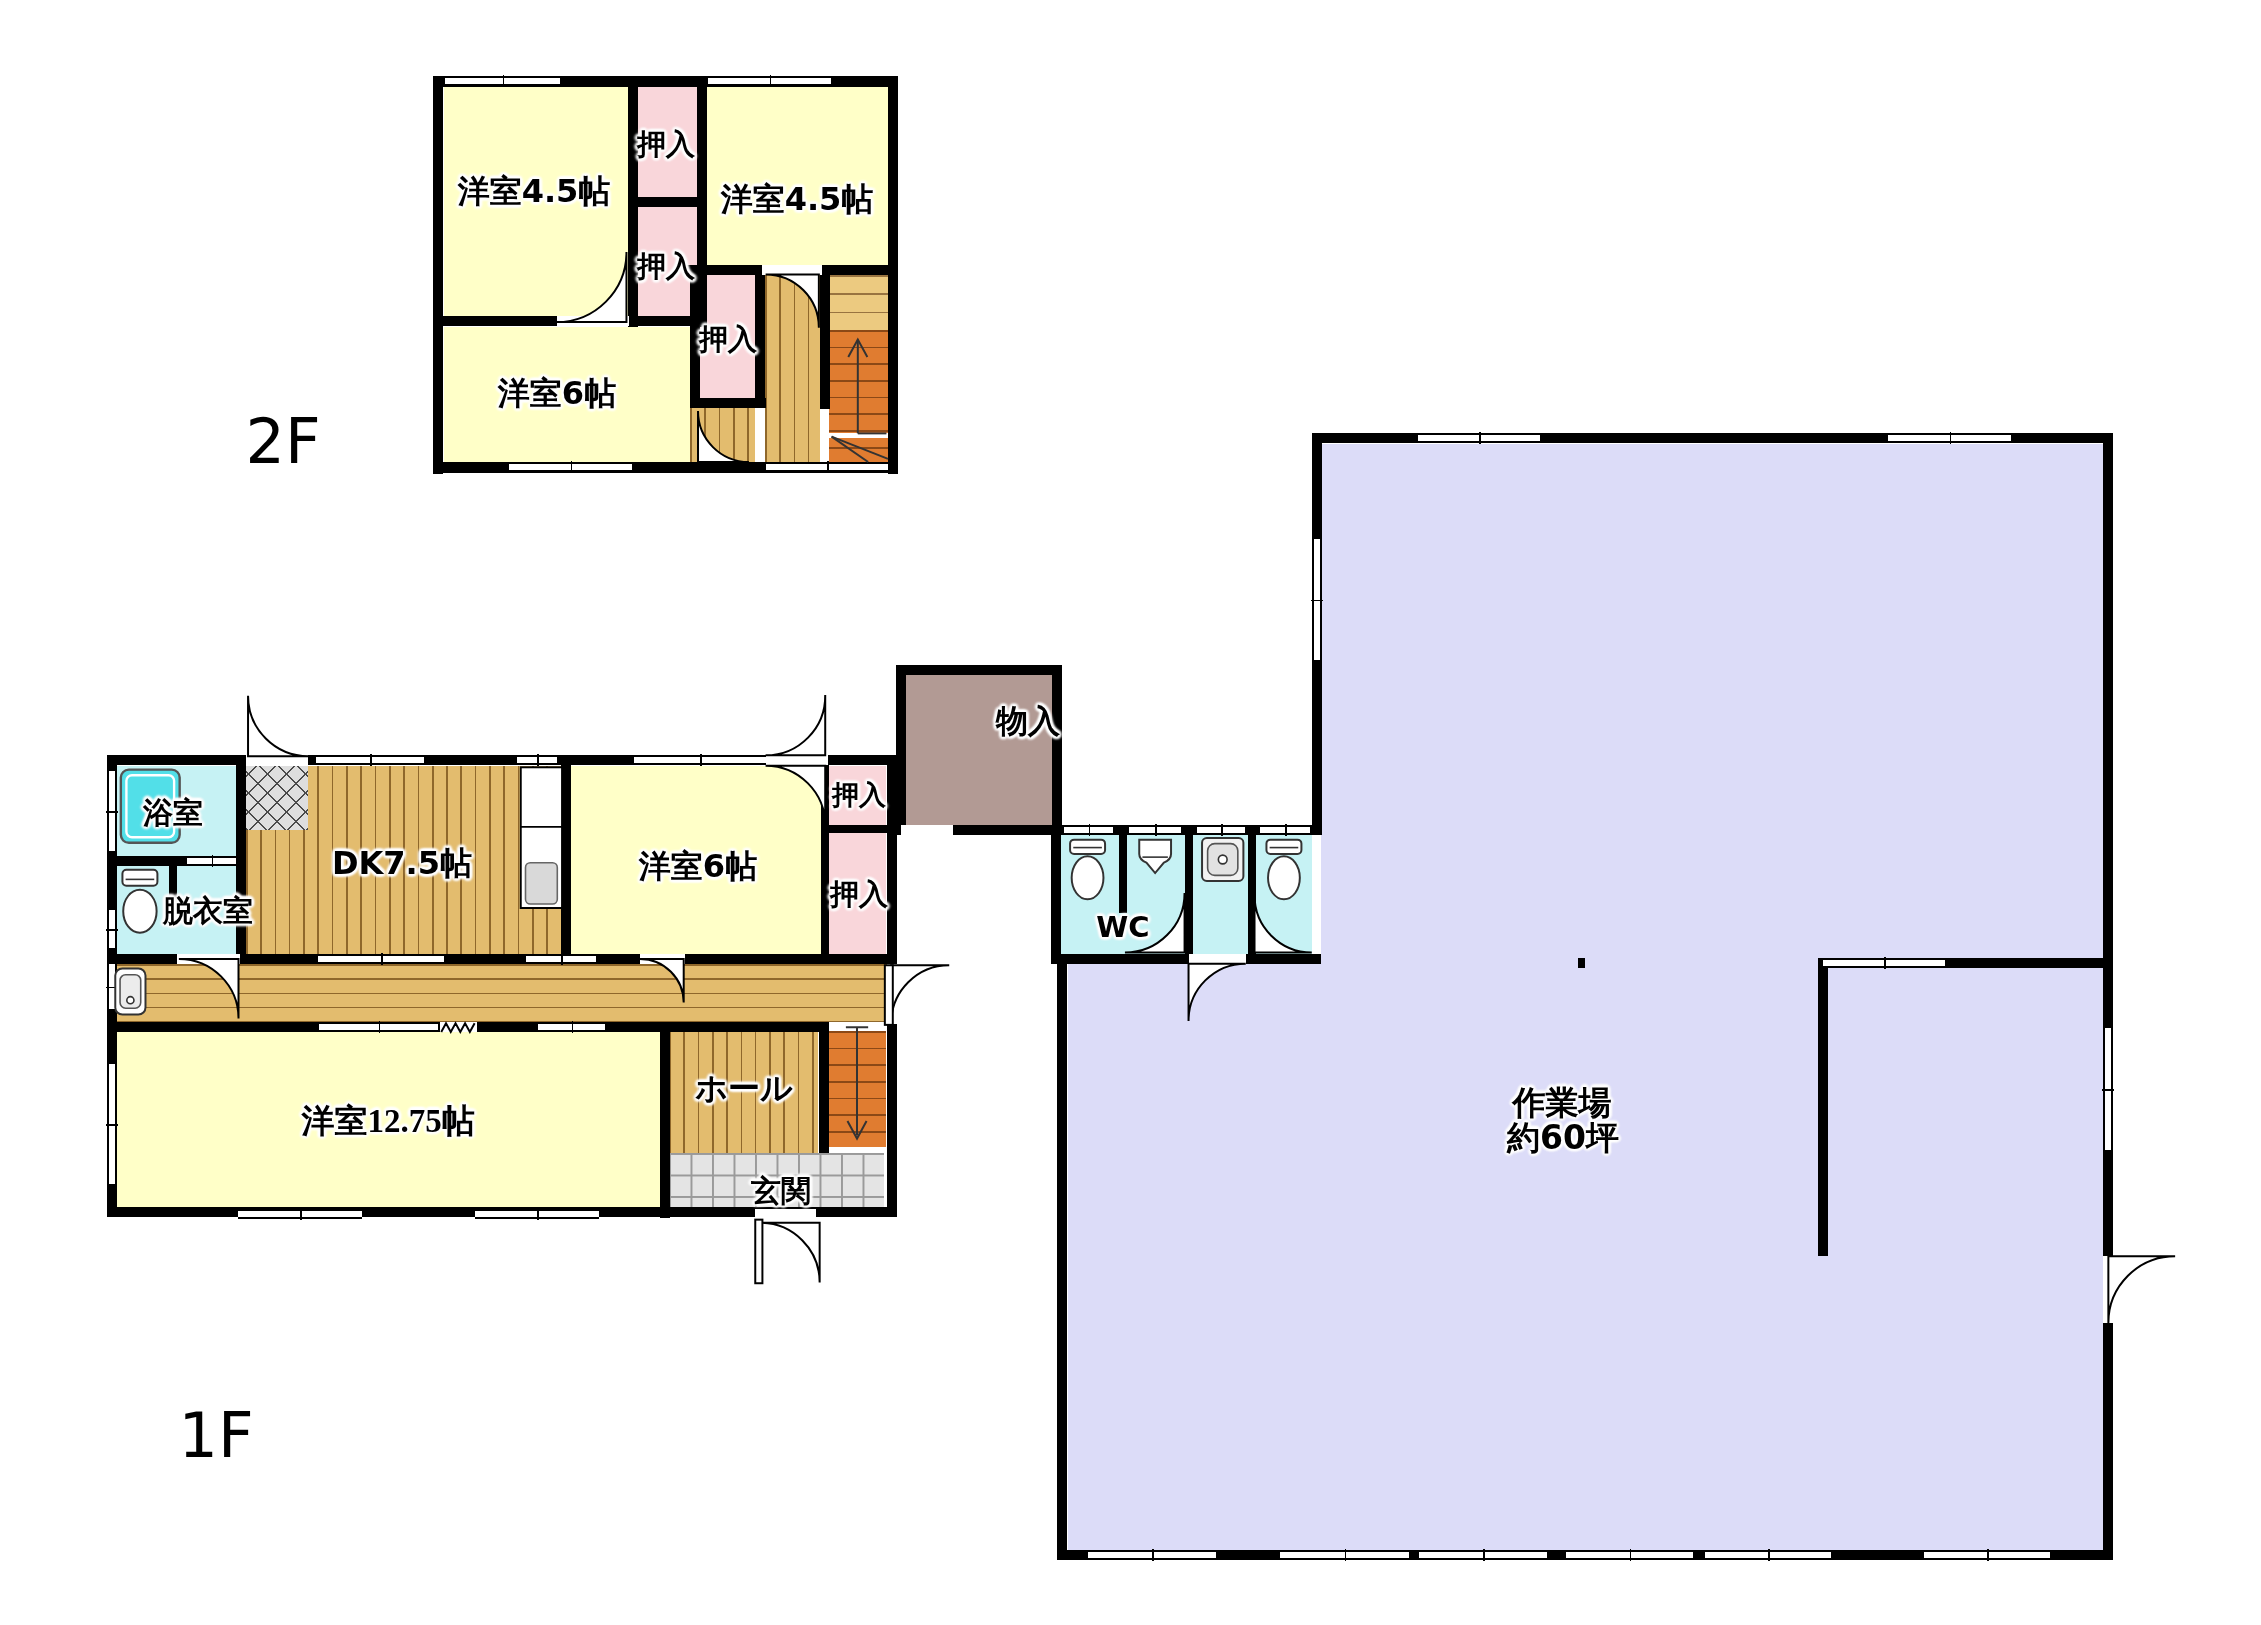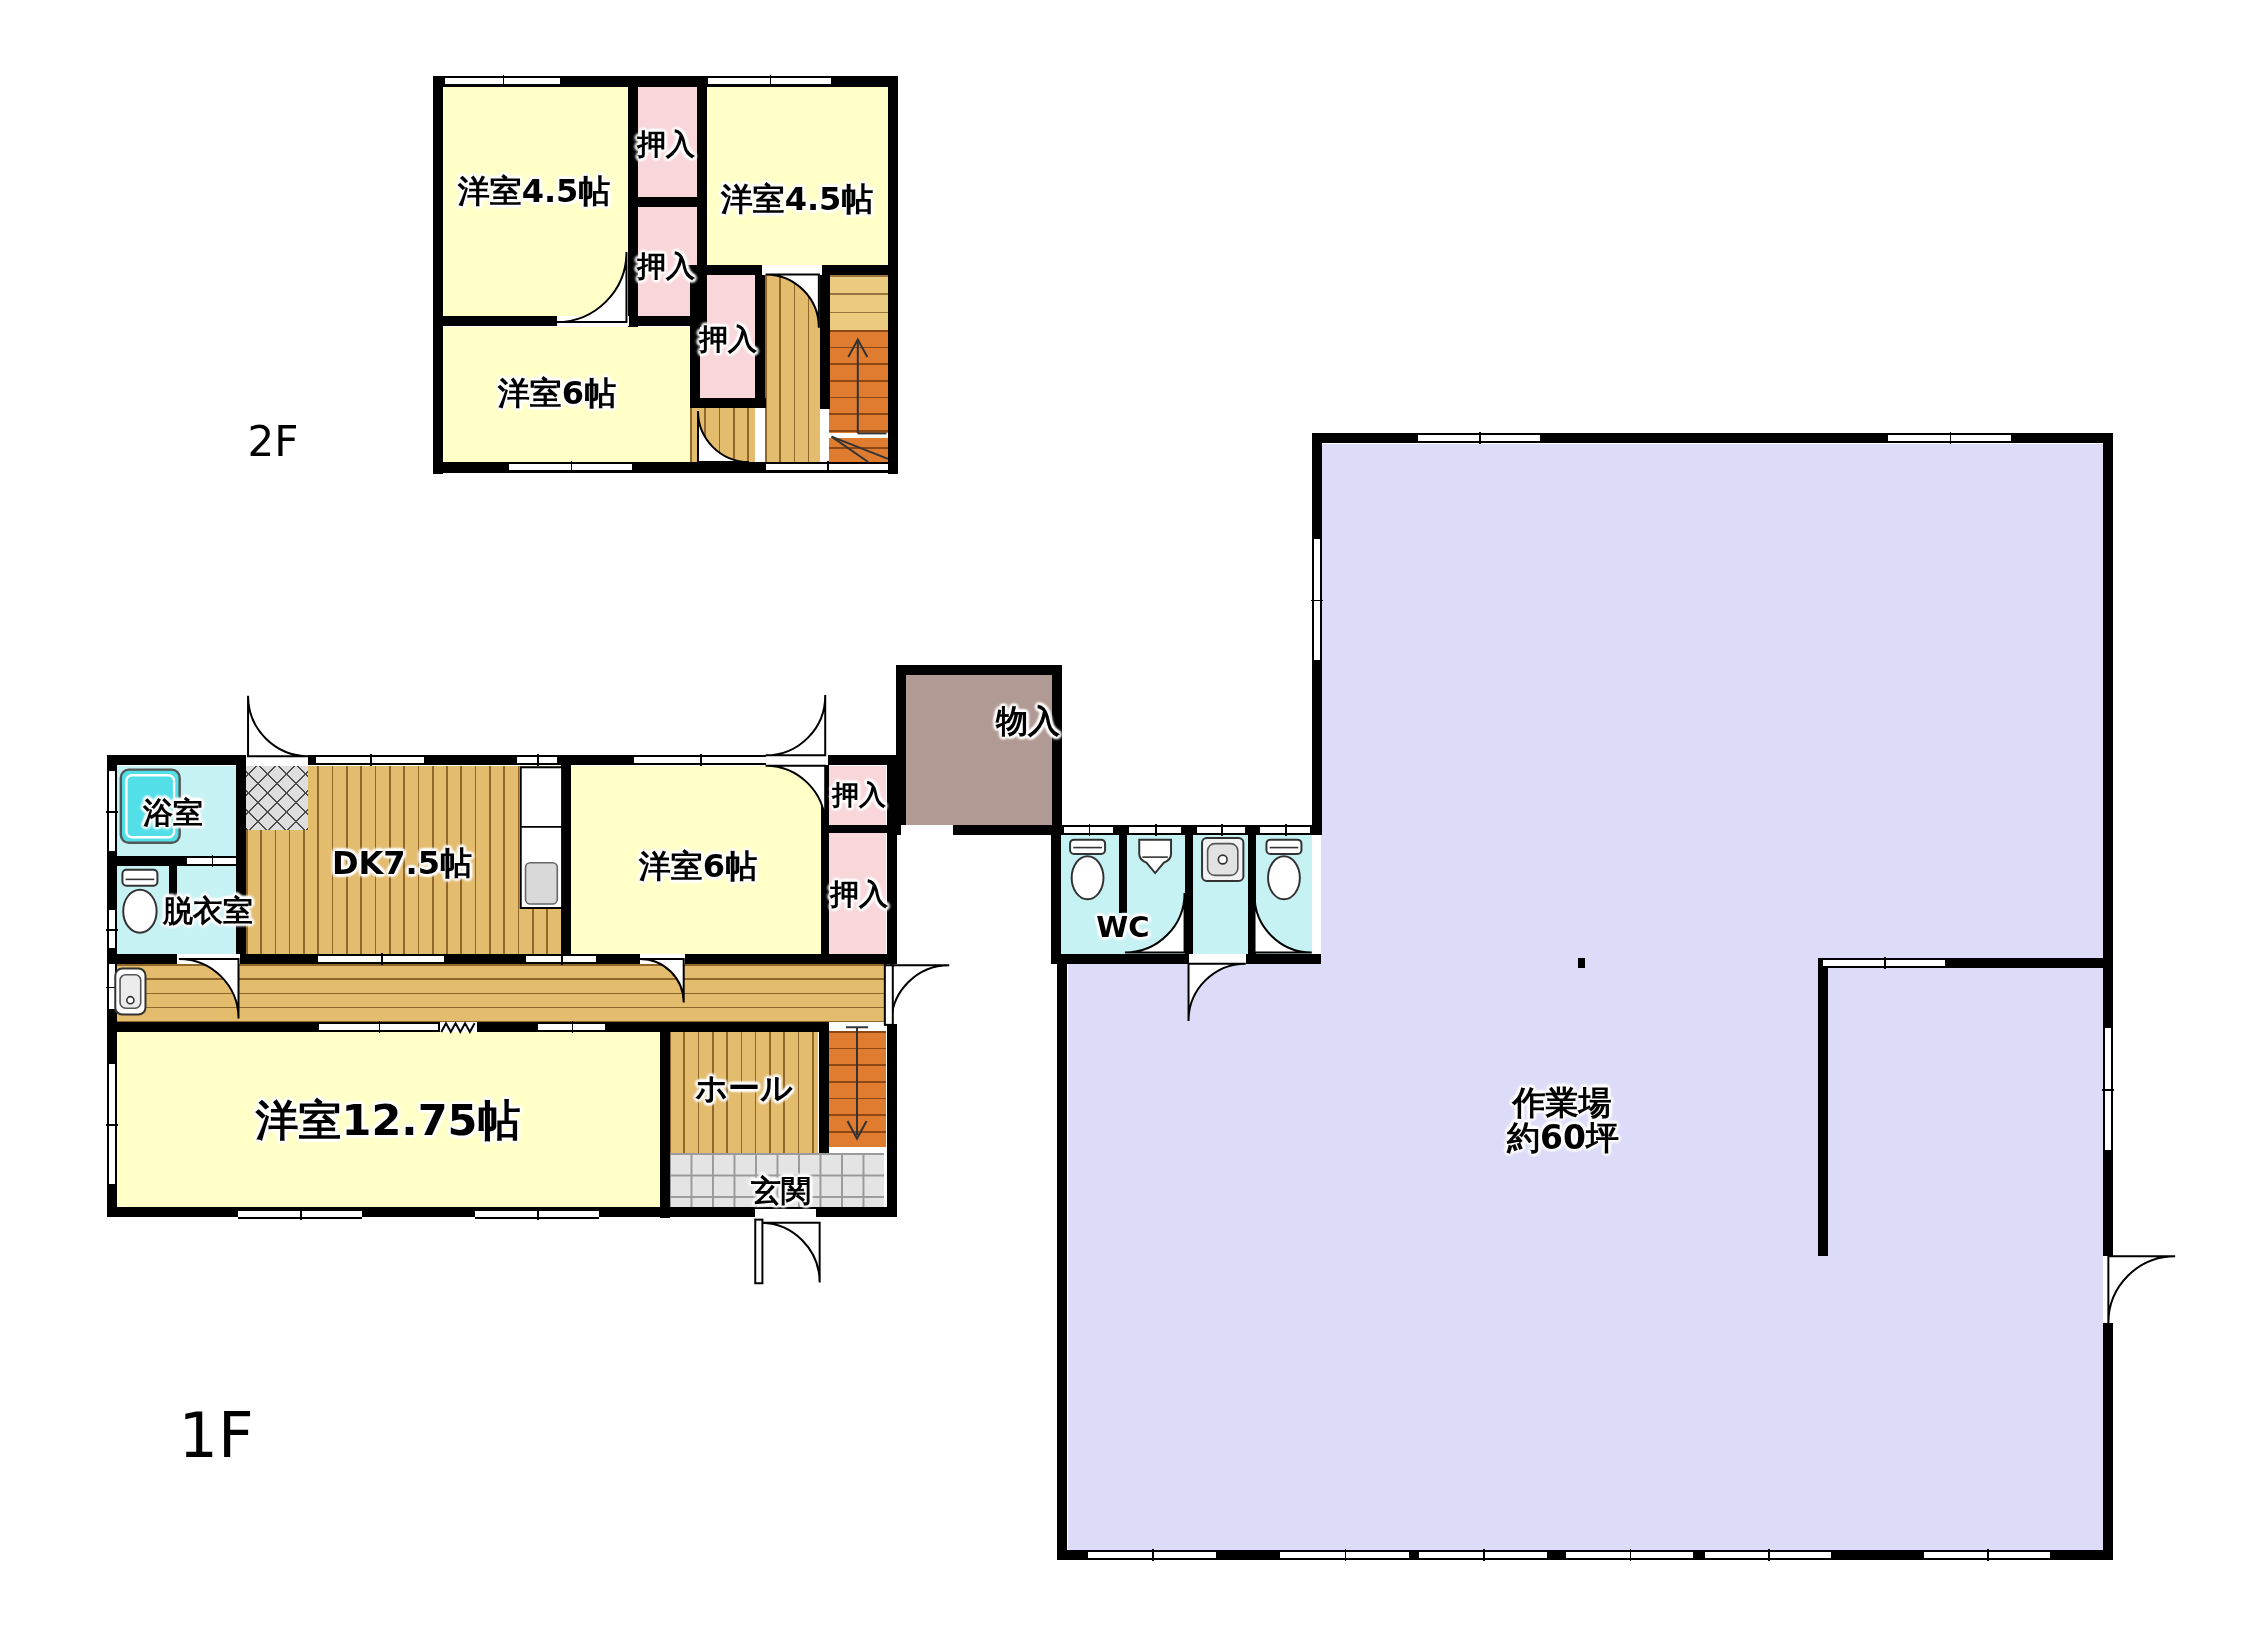--- a/index.html
+++ b/index.html
@@ -242,38 +242,38 @@
       <rect x="1519" y="1061" width="38" height="40" rx="9" fill="#e2e2e2" stroke="#555" stroke-width="2"></rect>
       <circle cx="1538" cy="1081" r="5.5" fill="#fff" stroke="#333" stroke-width="2"></circle>
     </g>
     <g>
       <rect class="fix" x="1593" y="1056" width="44" height="18" rx="5"></rect>
       <ellipse class="fix" cx="1615" cy="1104" rx="20" ry="27"></ellipse>
       <line x1="1597" y1="1066" x2="1633" y2="1066" stroke="#333" stroke-width="2"></line>
     </g>
   </svg>
 
-  <div class="lb fl" style="left:273px;top:441px;font-size:42px;">2F</div>
+  <div class="lb fl" style="left:283px;top:441px;font-size:62px;">2F</div>
   <div class="lb fl" style="left:216px;top:1435px;font-size:62px;">1F</div>
 
   <div class="lb" style="left:534px;top:192px;font-size:32px;">洋室4.5帖</div>
   <div class="lb" style="left:666px;top:145px;font-size:29px;">押入</div>
   <div class="lb" style="left:797px;top:200px;font-size:32px;">洋室4.5帖</div>
   <div class="lb" style="left:666px;top:267px;font-size:29px;">押入</div>
   <div class="lb" style="left:557px;top:394px;font-size:32px;">洋室6帖</div>
   <div class="lb" style="left:728px;top:340px;font-size:29px;">押入</div>
 
   <div class="lb" style="left:173px;top:813px;font-size:30px;">浴室</div>
   <div class="lb" style="left:208px;top:911px;font-size:30px;">脱衣室</div>
   <div class="lb" style="left:402px;top:864px;font-size:32px;">DK7.5帖</div>
   <div class="lb" style="left:698px;top:867px;font-size:32px;">洋室6帖</div>
   <div class="lb" style="left:859px;top:795px;font-size:27px;">押入</div>
   <div class="lb" style="left:859px;top:895px;font-size:29px;">押入</div>
   <div class="lb" style="left:1028px;top:722px;font-size:32px;">物入</div>
   <div class="lb" style="left:1123px;top:927px;font-size:29px;">WC</div>
   <div class="lb" style="left:744px;top:1089px;font-size:32px;">ホール</div>
   <div class="lb" style="left:781px;top:1191px;font-size:30px;">玄関</div>
-  <div class="lb" style="left:388px;top:1121px;font-size:43px;">洋室12.75帖</div>
+  <div class="lb" style="left:388px;top:1121px;font-size:33px;font-family:Liberation Serif, serif;">洋室12.75帖</div>
   <div class="lb" style="left:1562px;top:1103px;font-size:33px;">作業場</div>
   <div class="lb" style="left:1563px;top:1138px;font-size:33px;">約60坪</div>
 
 </div>
 
 
 </body></html>

